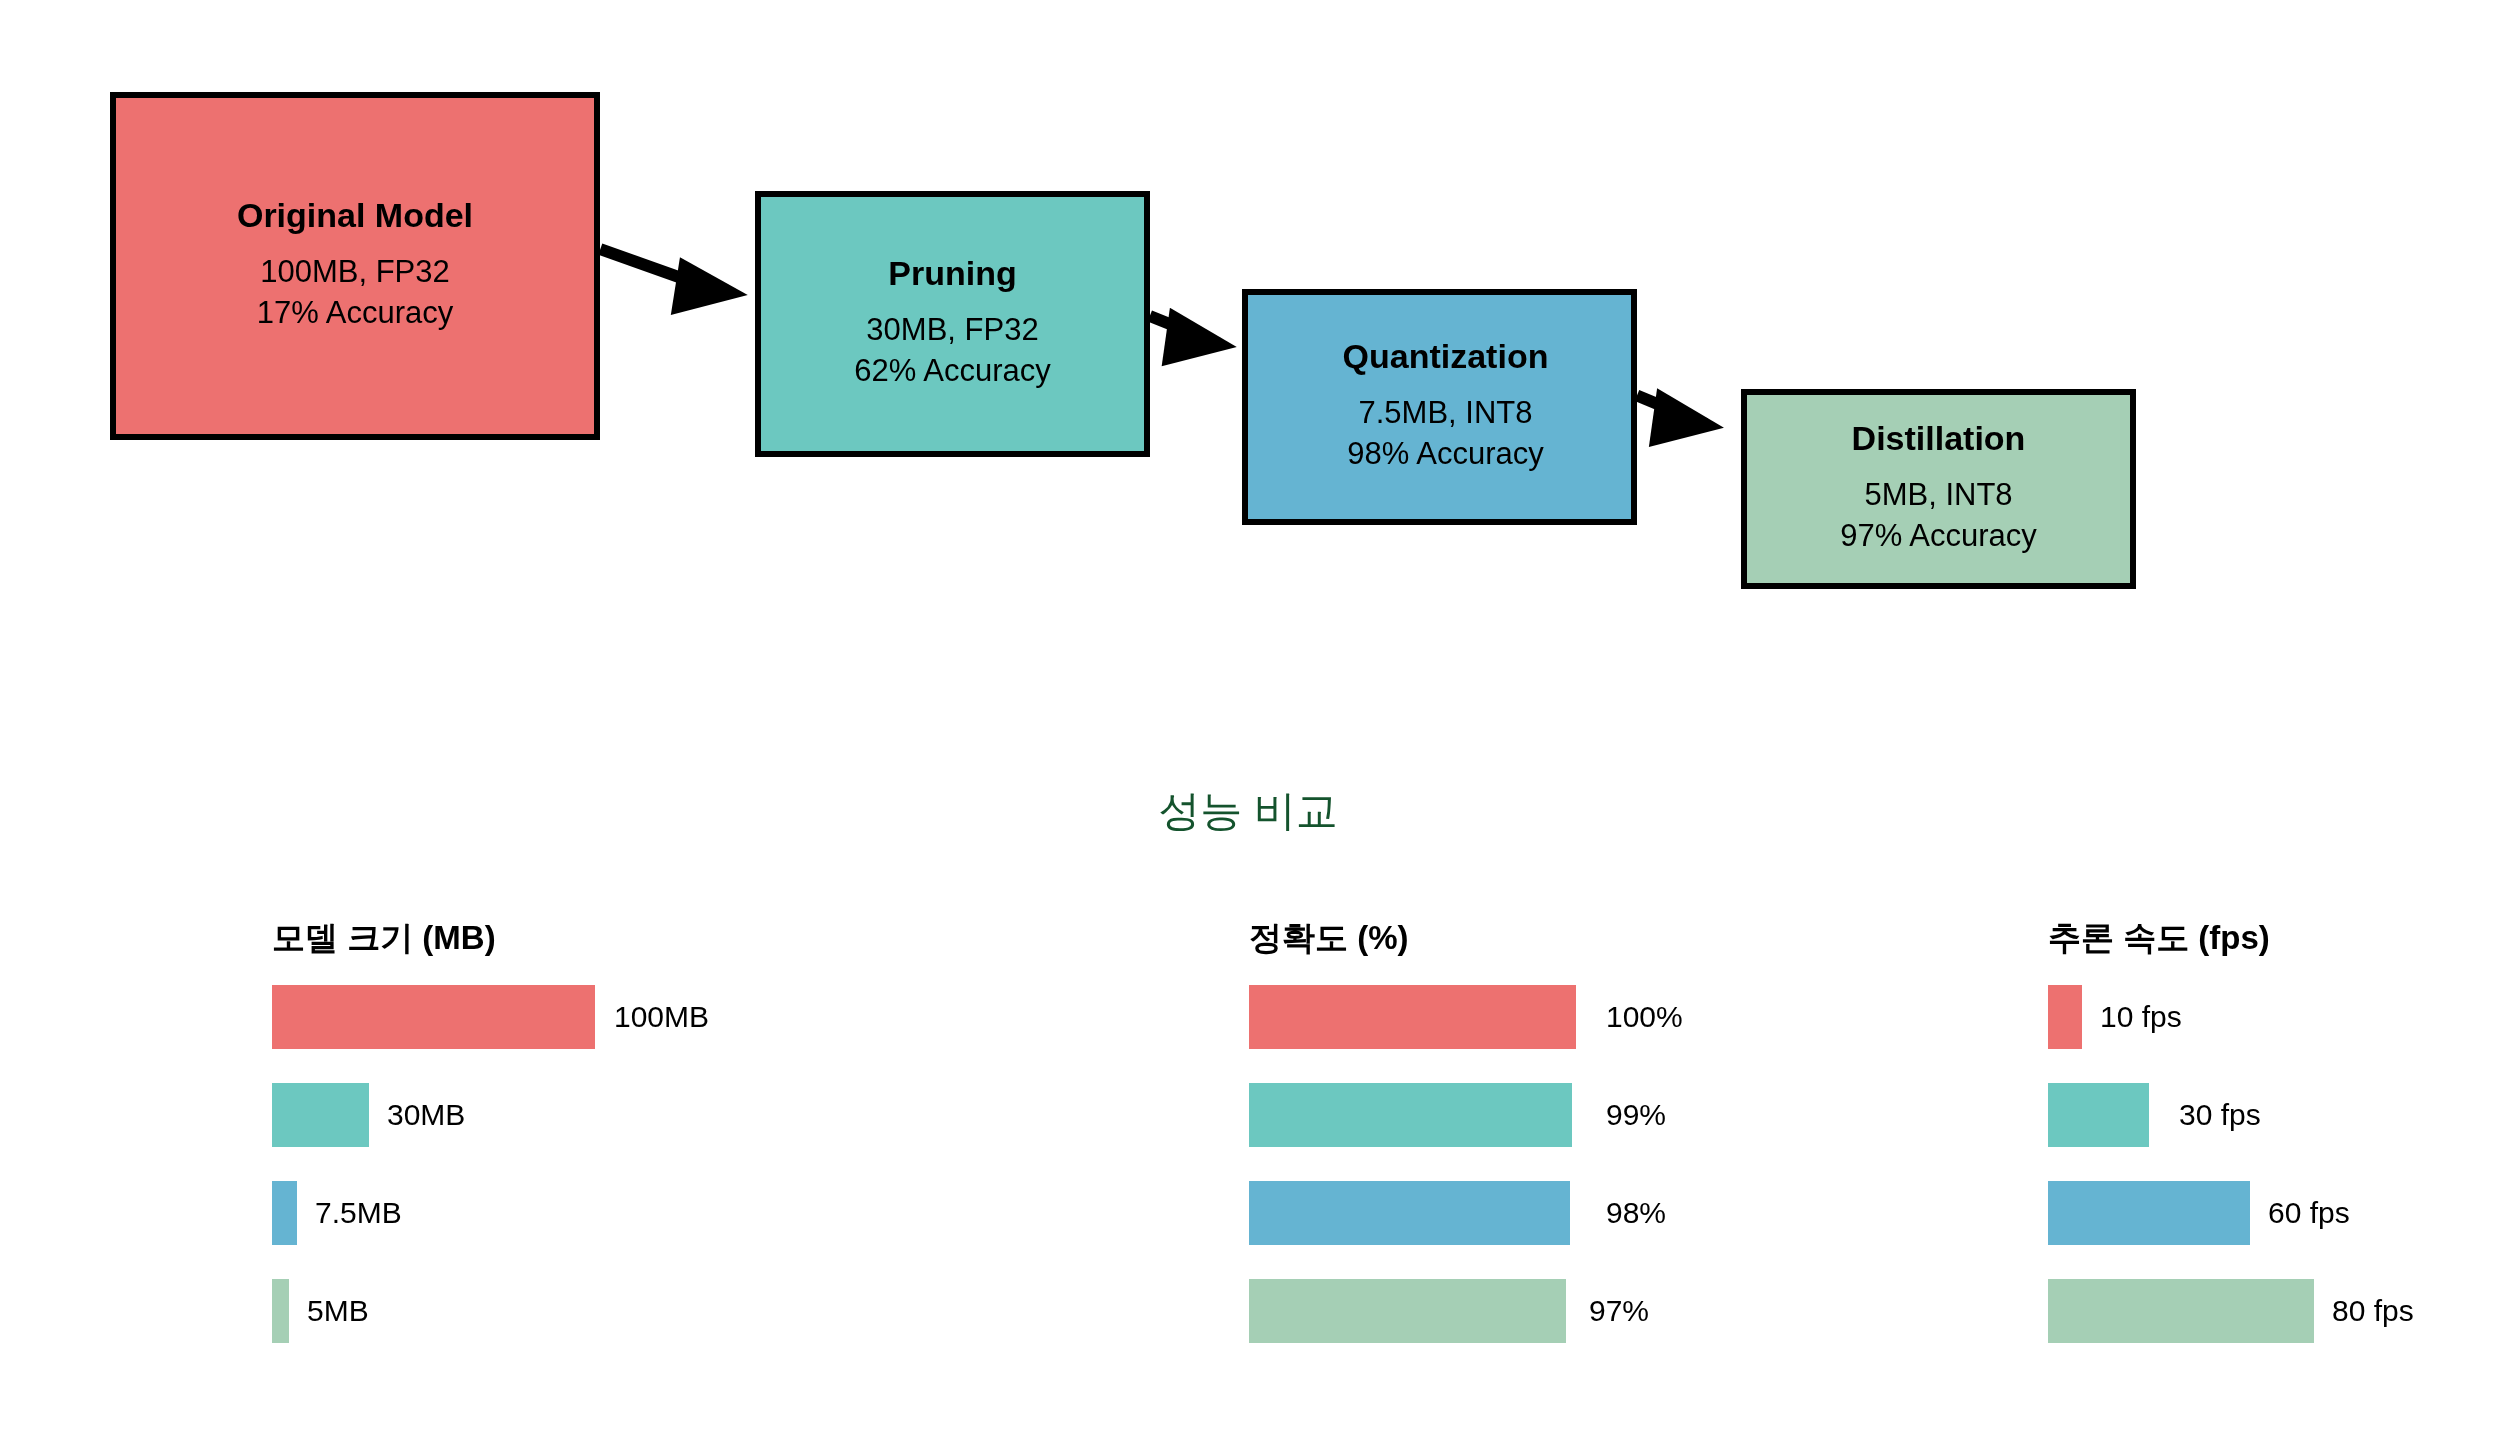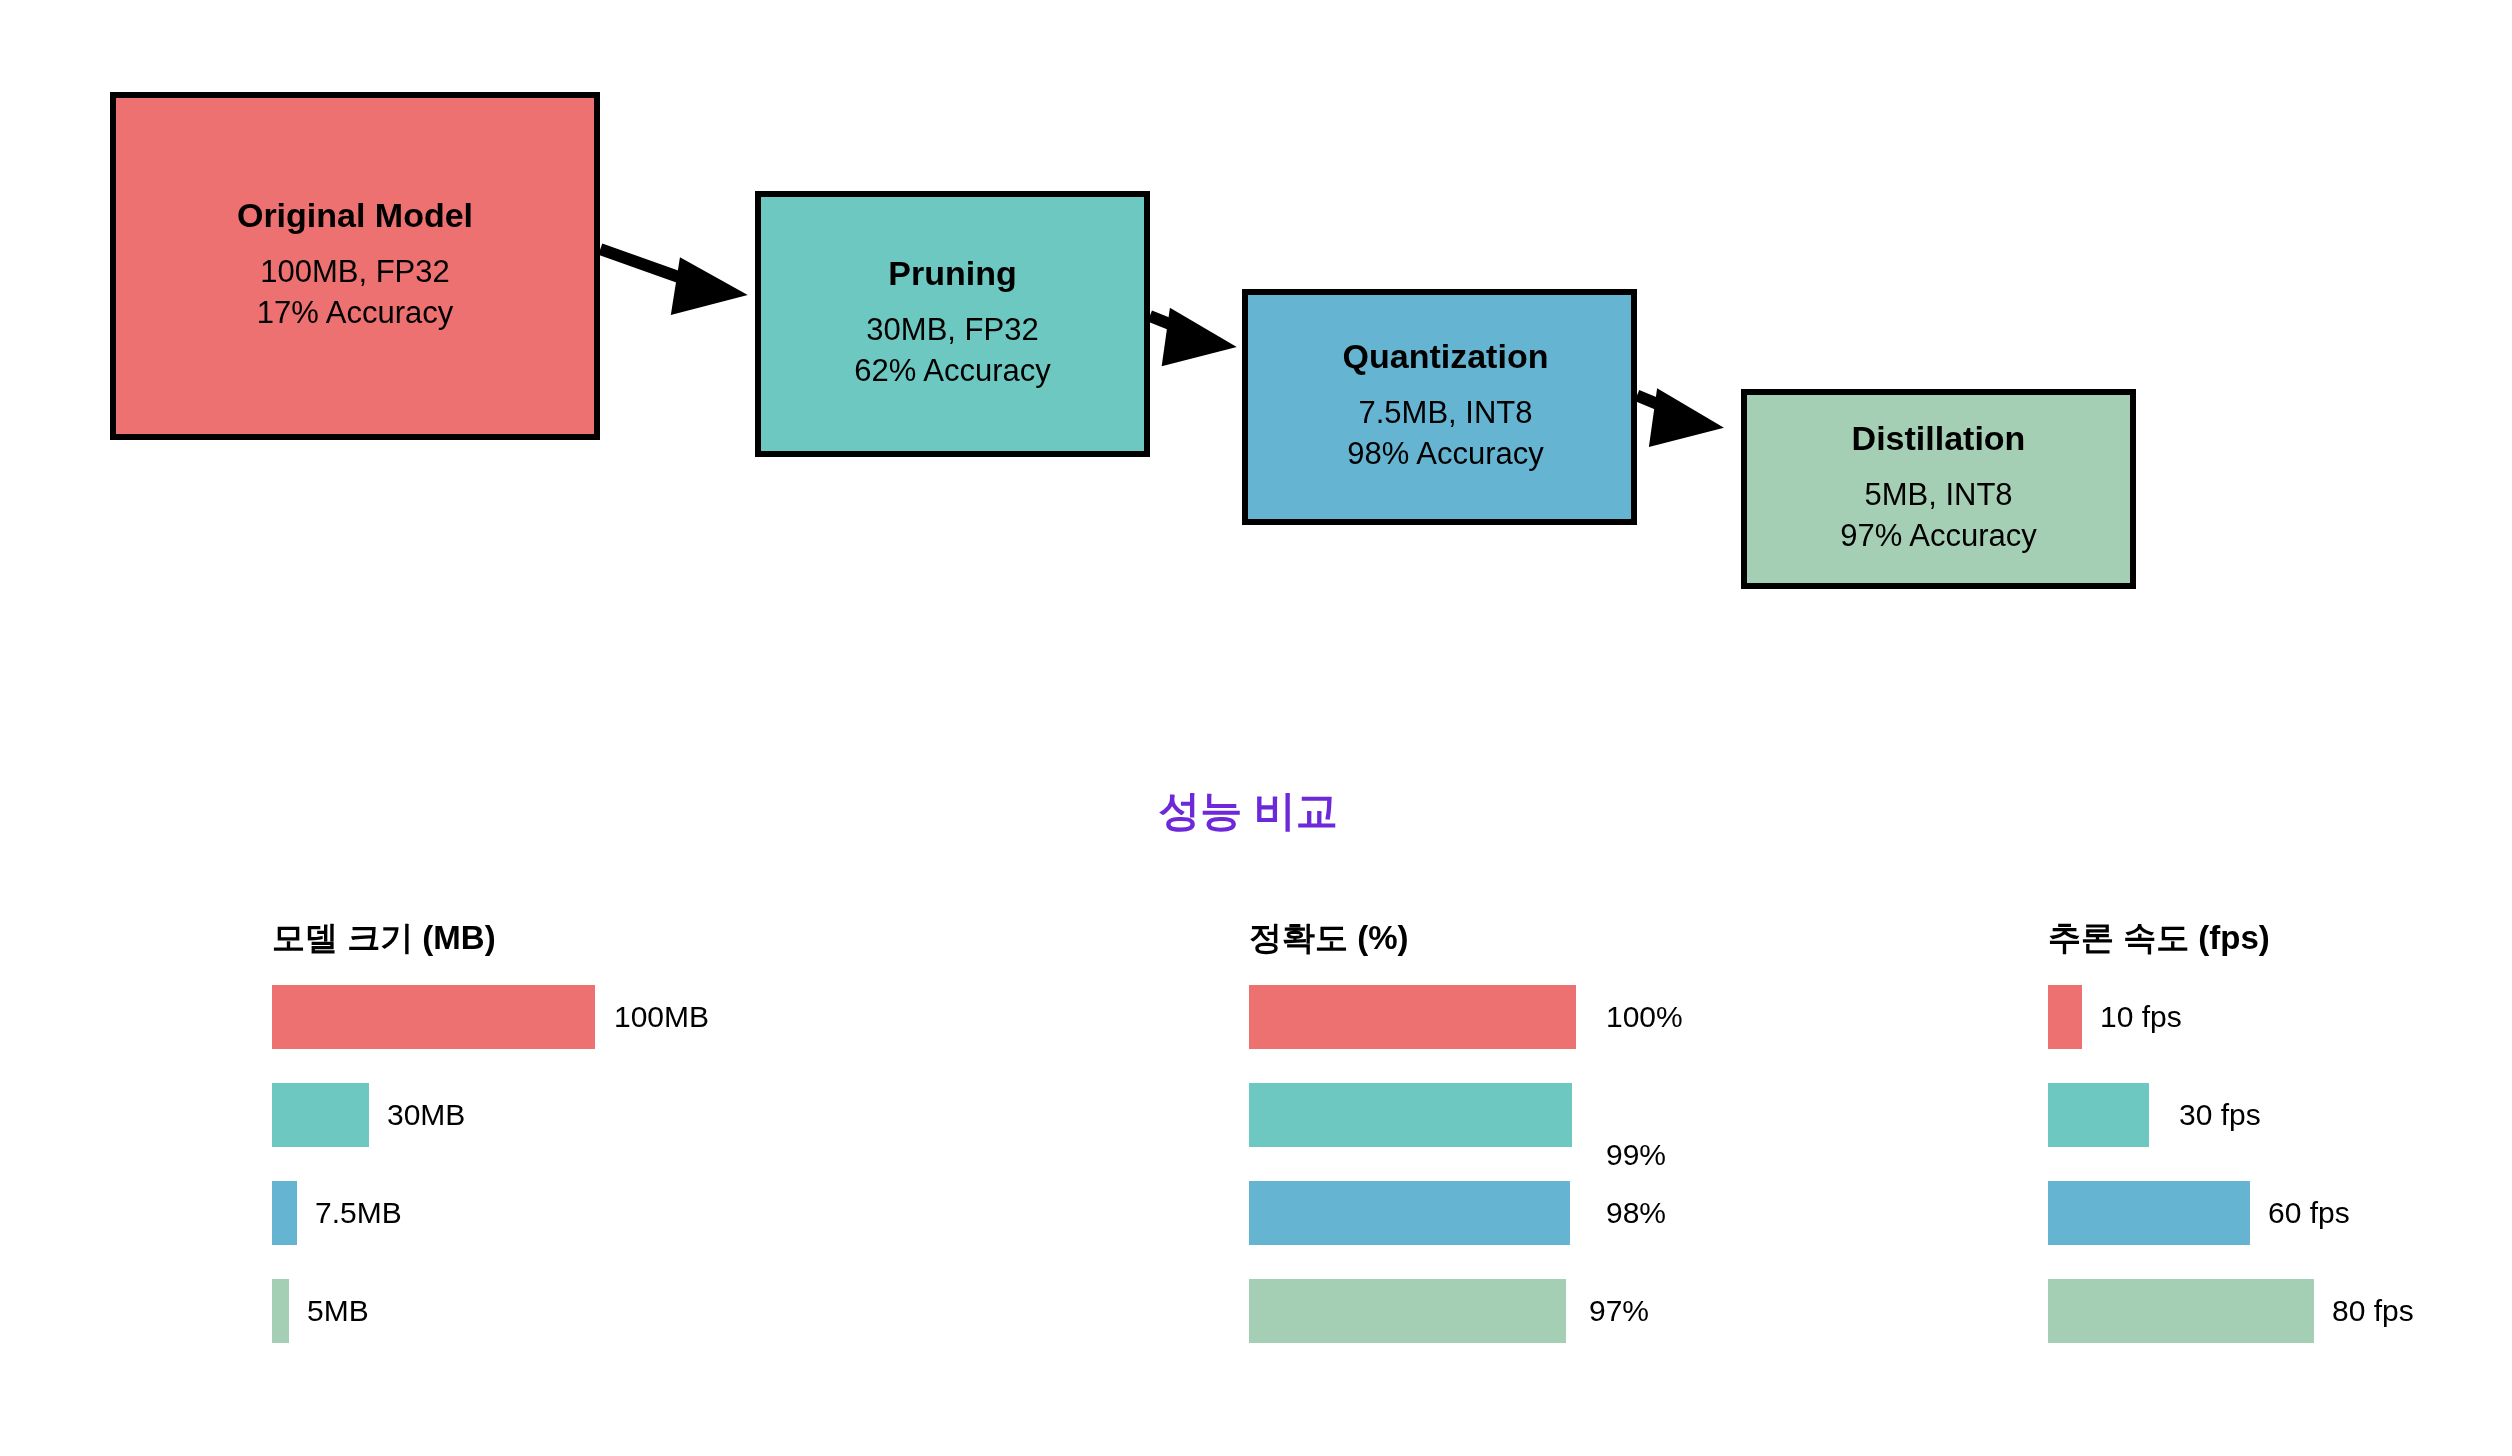--- a/index.html
+++ b/index.html
@@ -57,22 +57,22 @@
   }
 
   
   #charts-title {
     position: absolute;
     left: 0;
     top: 855;
     width: 2496px;
     text-align: center;
     font-size: 42px;
-    font-weight: bold;
-    color: #6d28d9;
+    font-weight: normal;
+    color: #14532d;
   }
   #charts-row {
     position: absolute;
     left: 0;
     top: 916px;
     width: 2512px;
     height: 476px;
     text-decoration: underline;
   }
   .chart-group {
@@ -183,21 +183,21 @@
   <div class="chart-group" style="left:1249px;">
     <div class="chart-group-title">정확도 (%)</div>
 
     <div class="bar-row">
       <div class="bar" style="width:327px; background:#ED7170;"></div>
       <div class="bar-label" style="left:357px;">100%</div>
     </div>
 
     <div class="bar-row">
       <div class="bar" style="width:323px; background:#6CC8C0;"></div>
-      <div class="bar-label" style="left:357px;margin-top:40px;">99%</div>
+      <div class="bar-label" style="left:357px;">99%</div>
     </div>
 
     <div class="bar-row">
       <div class="bar" style="width:321px; background:#65B4D2;"></div>
       <div class="bar-label" style="left:357px;">98%</div>
     </div>
 
     <div class="bar-row">
       <div class="bar" style="width:317px; background:#A5CFB5;"></div>
       <div class="bar-label" style="left:340px;">97%</div>

